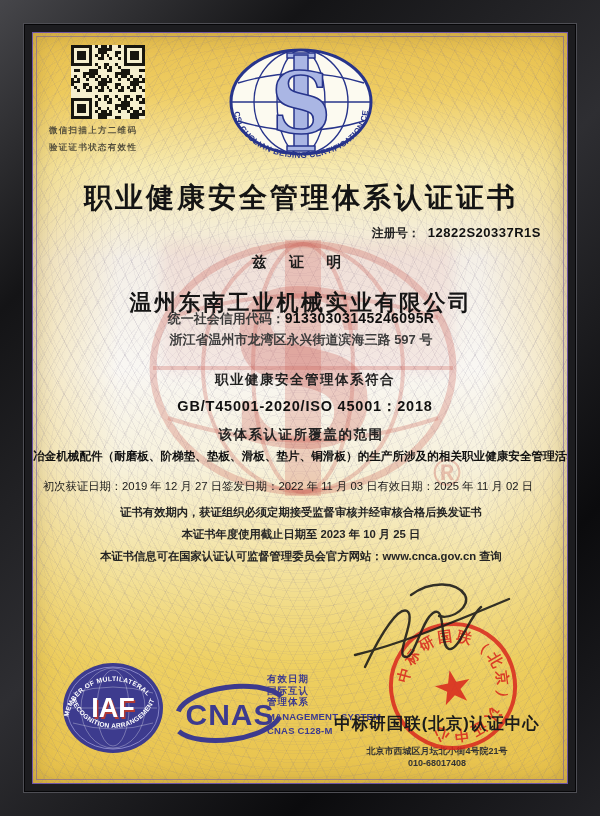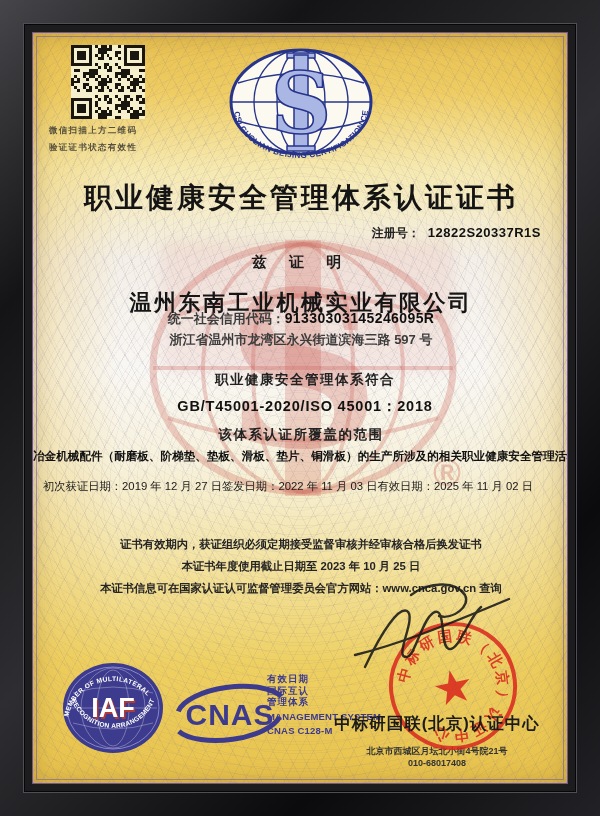--- a/index.html
+++ b/index.html
@@ -53,21 +53,21 @@
   .credit b { font-size:14px; color:#0e0e0e; letter-spacing:.4px; }
   .caddr   { top:298px; font-size:13px; font-weight:700; color:#3c3c3c; }
 
   .stdintro { top:338px; font-size:13.5px; font-weight:800; color:#222; letter-spacing:1.5px;padding-left:8px; }
   .standard { top:364px; font-size:14.5px; font-weight:800; color:#111; letter-spacing:.8px;padding-left:8px; }
   .scopeintro { top:393px; font-size:13.5px; font-weight:800; color:#222; letter-spacing:1.5px; }
   .scope { top:416px; font-size:11.6px; font-weight:800; color:#101010; white-space:nowrap; }
 
   .dates { top:446px; left:10px; width:516px; display:flex; justify-content:flex-start;
     font-size:11.3px; font-weight:400; color:#1a1a1a; z-index:2; }
-  .note { font-size:11.3px; font-weight:700; color:#242424;margin-top:32px; }
+  .note { font-size:11.3px; font-weight:700; color:#242424; }
   .n1 { top:472px; } .n2 { top:494px; } .n3 { top:516px; }
 
   
   .iaf { left:28px; top:628px; z-index:2; }
   .cnas { left:138px; top:650px; z-index:2; }
   .cnasblock { left:234px; top:640px; z-index:2; color:#3d3b8e; }
   .cnasblock .cn { font-size:9.5px; font-weight:800; line-height:11.5px; letter-spacing:1px; }
   .cnasblock .en { font-size:9.5px; font-weight:800; margin-top:3px; letter-spacing:.2px; }
 
   .sig { left:318px; top:542px; z-index:6; }

